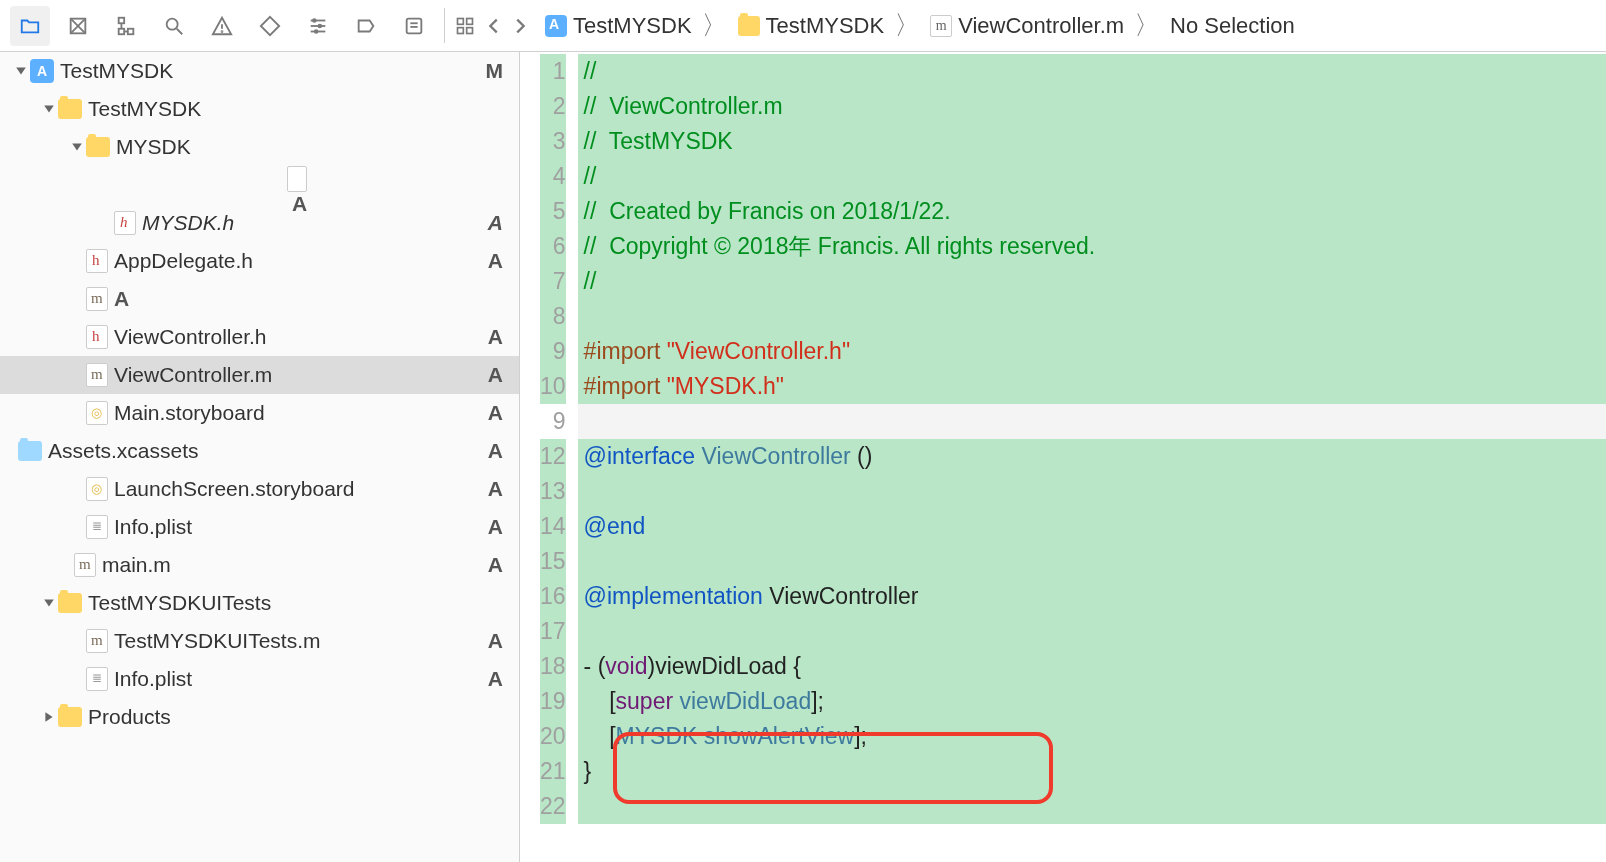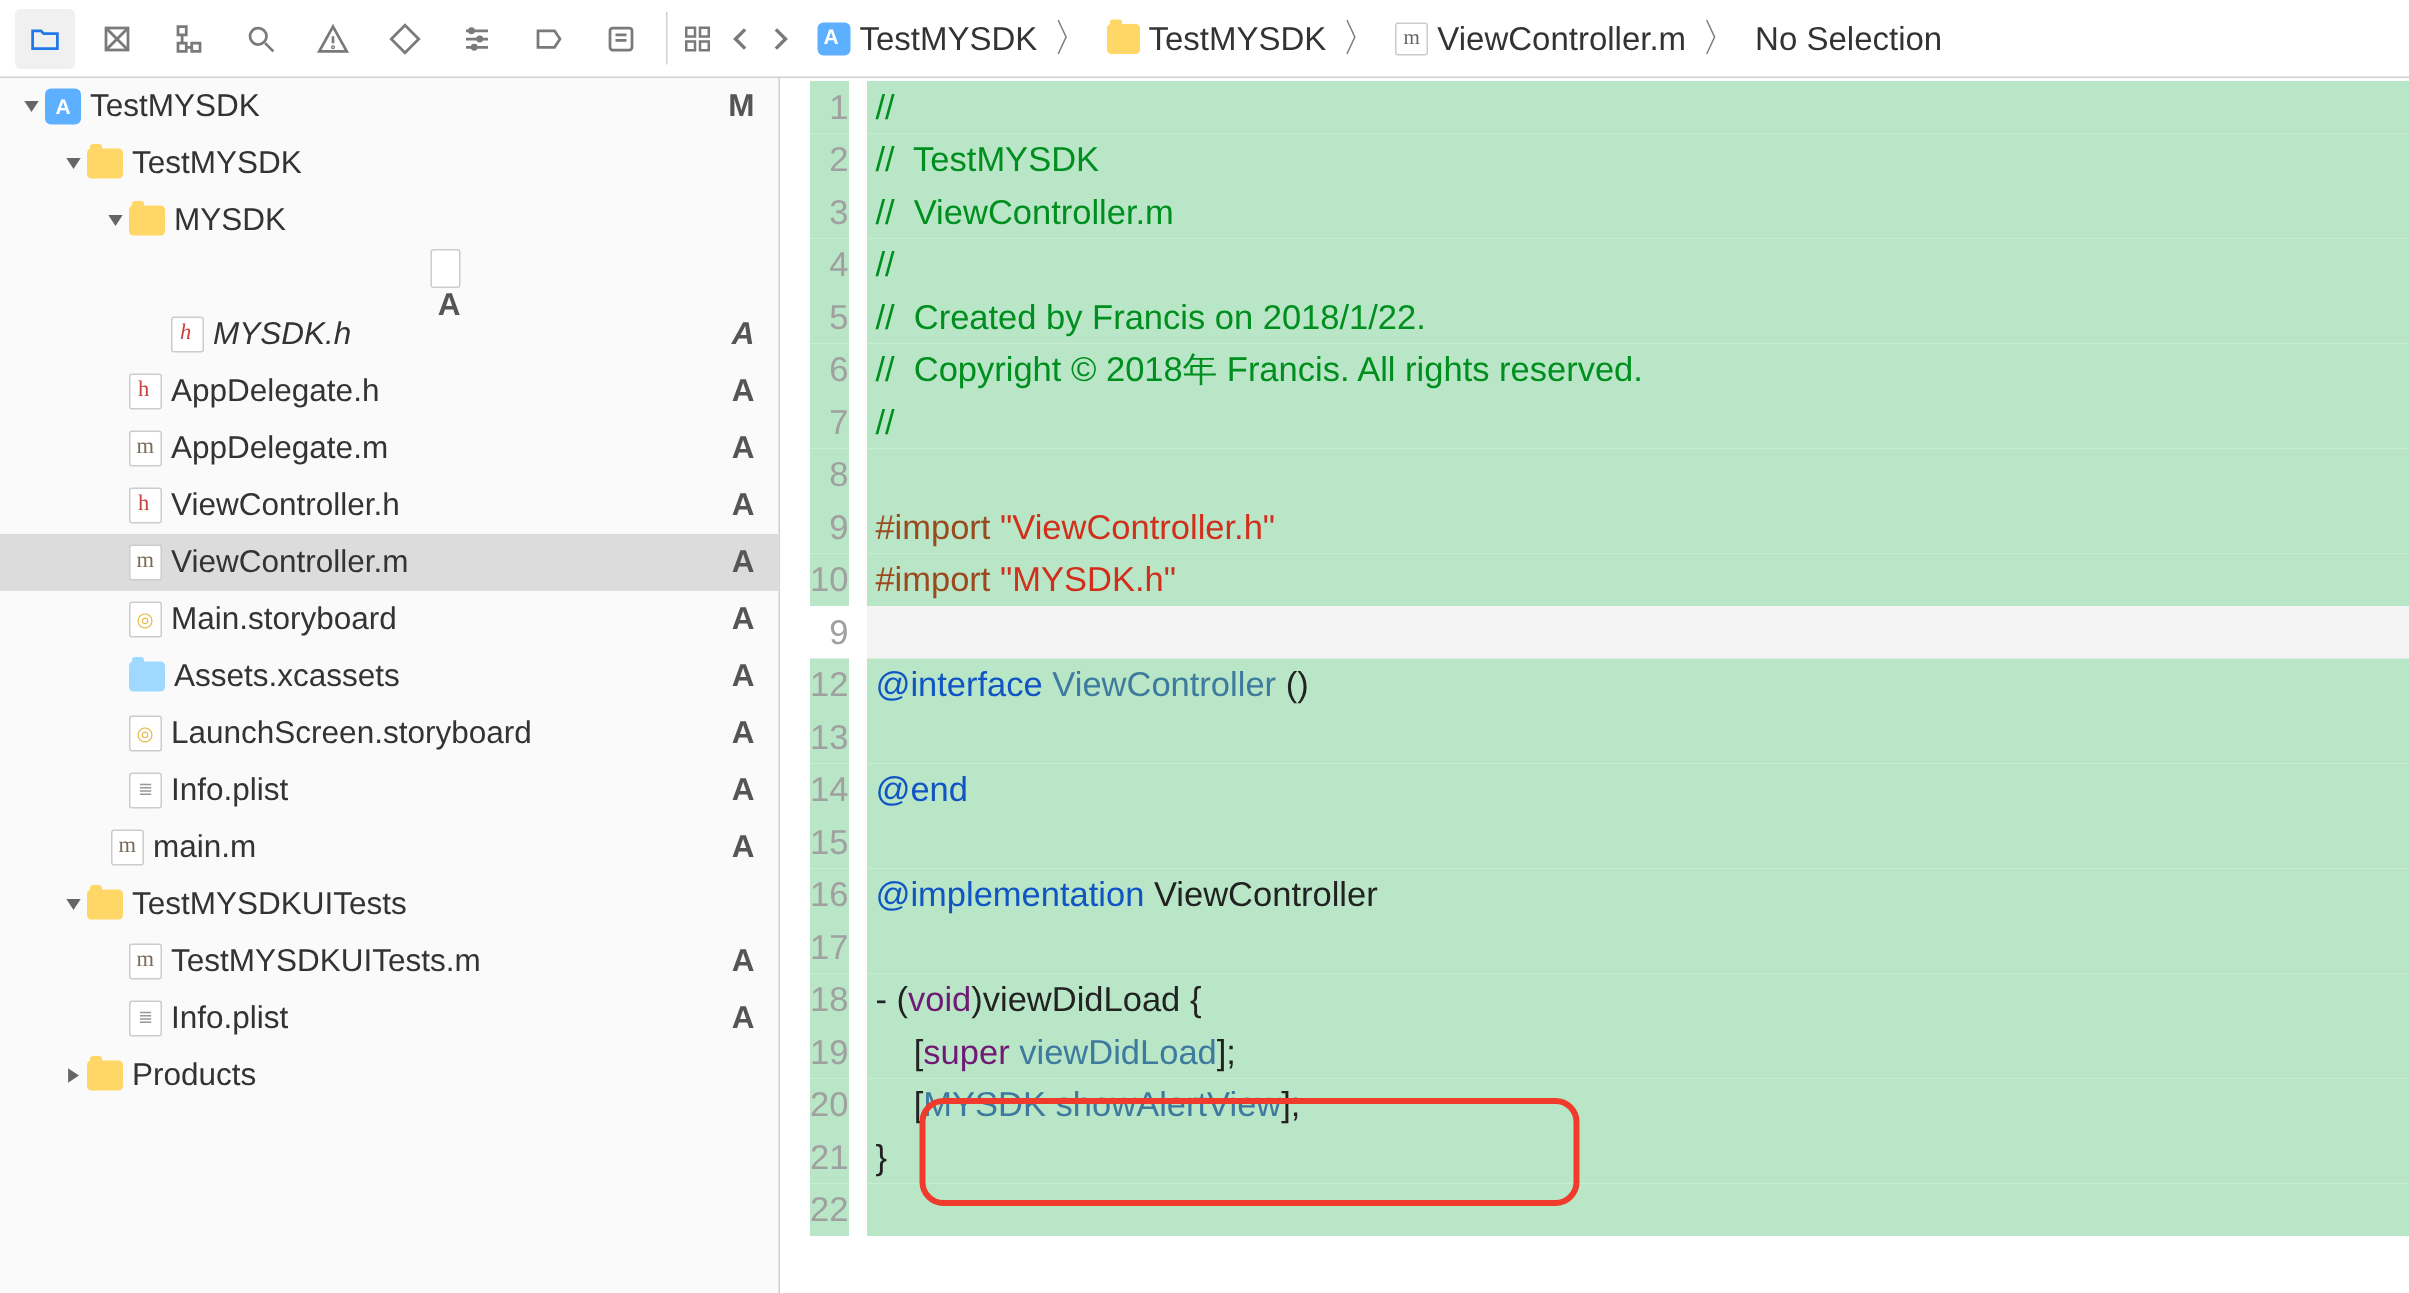--- a/index.html
+++ b/index.html
@@ -231,42 +231,41 @@
       </div>
       <div class="tree-row" style="padding-left: 68px;">
         <span class="tw"></span>
         <span class="node-icon file-h"></span>
         <span class="node-label">AppDelegate.h</span>
         <span class="node-status">A</span>
       </div>
       <div class="tree-row" style="padding-left: 68px;">
         <span class="tw"></span>
         <span class="node-icon file-m"></span>
-        <span class="node-label">AppDelegate.m</span>
         <span class="node-status">A</span>
       </div>
       <div class="tree-row" style="padding-left: 68px;">
         <span class="tw"></span>
         <span class="node-icon file-h"></span>
         <span class="node-label">ViewController.h</span>
         <span class="node-status">A</span>
       </div>
       <div class="tree-row selected" style="padding-left: 68px;">
         <span class="tw"></span>
         <span class="node-icon file-m"></span>
         <span class="node-label">ViewController.m</span>
         <span class="node-status">A</span>
       </div>
       <div class="tree-row" style="padding-left: 68px;">
         <span class="tw"></span>
         <span class="node-icon file-sb"></span>
         <span class="node-label">Main.storyboard</span>
         <span class="node-status">A</span>
       </div>
-      <div class="tree-row" style="padding-left: 68px;">
+      <div class="tree-row" style="">
         <span class="tw"></span>
         <span class="node-icon folder-blue"></span>
         <span class="node-label">Assets.xcassets</span>
         <span class="node-status">A</span>
       </div>
       <div class="tree-row" style="padding-left: 68px;">
         <span class="tw"></span>
         <span class="node-icon file-sb"></span>
         <span class="node-label">LaunchScreen.storyboard</span>
         <span class="node-status">A</span>
@@ -335,22 +334,22 @@
         <div class="ln hl">17</div>
         <div class="ln hl">18</div>
         <div class="ln hl">19</div>
         <div class="ln hl">20</div>
         <div class="ln hl">21</div>
         <div class="ln hl">22</div>
       </div>
     <div class="code" id="code">
       <div class="annot" id="annot" style="top: 680px; left: 35px; width: 440px; height: 72px;"></div>
     <div class="line hl"><span class="c-comment">//</span></div>
+        <div class="line hl"><span class="c-comment">//  ViewController.m</span></div>
         <div class="line hl"><span class="c-comment">//  TestMYSDK</span></div>
-        <div class="line hl"><span class="c-comment">//  ViewController.m</span></div>
         <div class="line hl"><span class="c-comment">//</span></div>
         <div class="line hl"><span class="c-comment">//  Created by Francis on 2018/1/22.</span></div>
         <div class="line hl"><span class="c-comment">//  Copyright © 2018年 Francis. All rights reserved.</span></div>
         <div class="line hl"><span class="c-comment">//</span></div>
         <div class="line hl"><span></span></div>
         <div class="line hl"><span class="c-pp">#import </span><span class="c-str">"ViewController.h"</span></div>
         <div class="line hl"><span class="c-pp">#import </span><span class="c-str">"MYSDK.h"</span></div>
         <div class="line cursor-line"><span></span></div>
         <div class="line hl"><span class="c-kw">@interface</span><span class="c-plain"> </span><span class="c-kw3">ViewController</span><span class="c-plain"> ()</span></div>
         <div class="line hl"><span></span></div>

